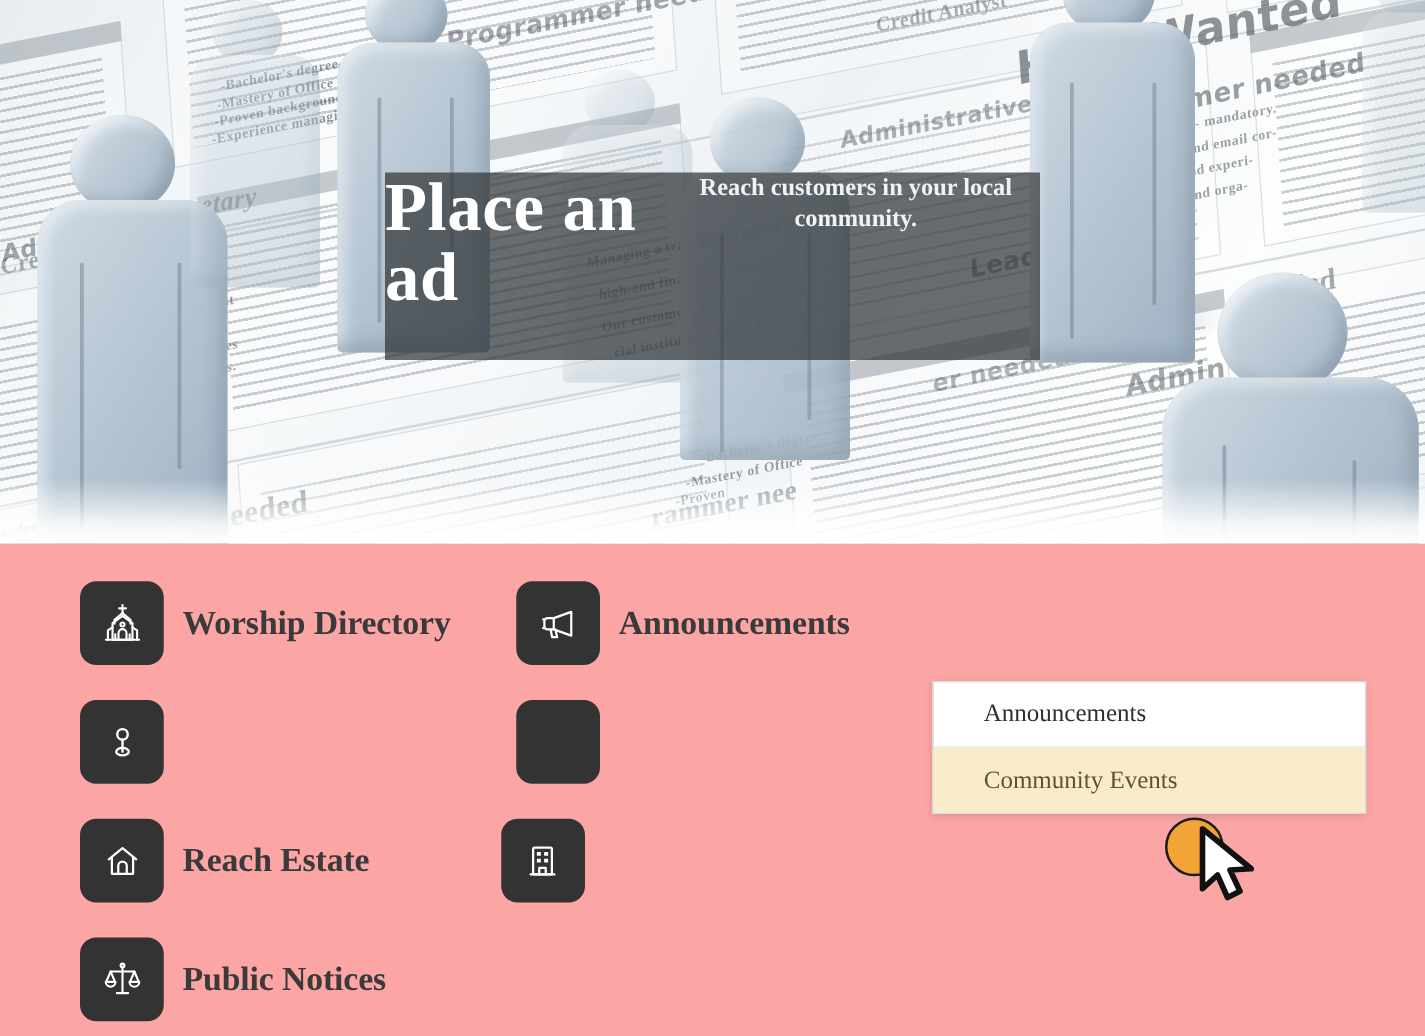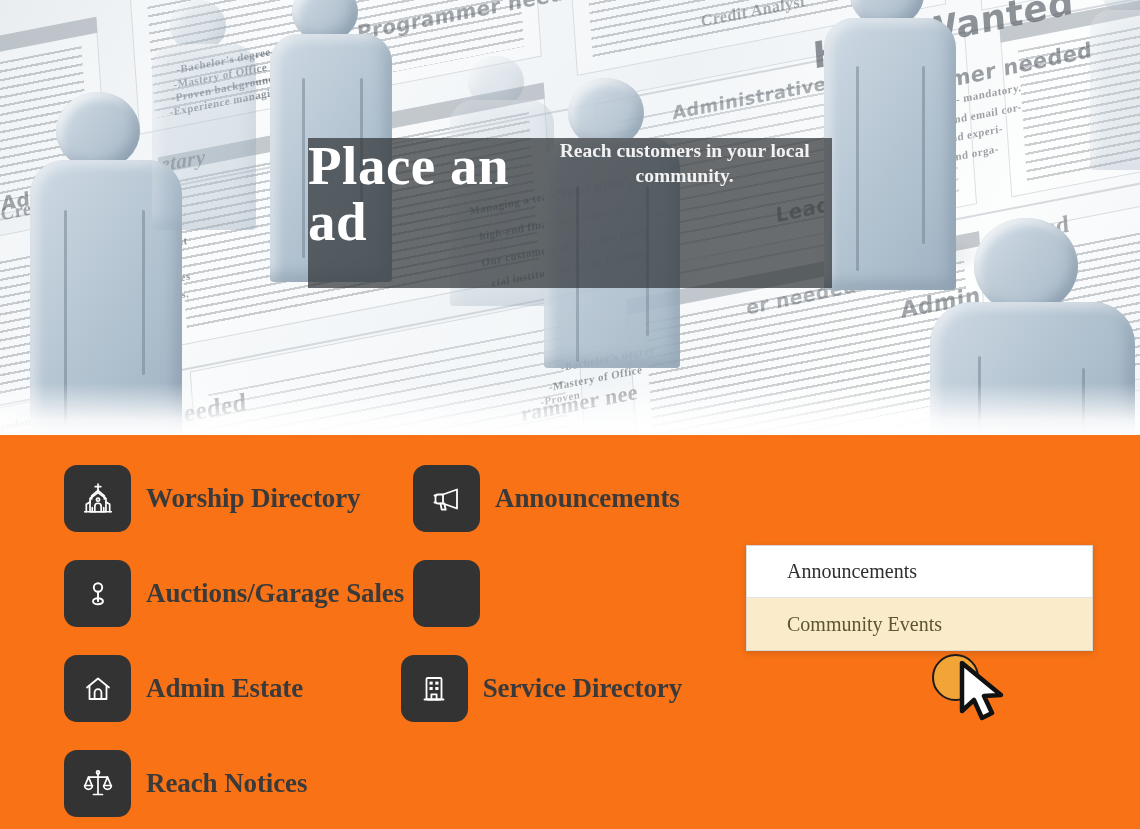--- a/index.html
+++ b/index.html
@@ -135,21 +135,21 @@
     color: #f2f2f2;
     text-align: center;
     margin: 0;
   }
 
   
   .content {
     position: relative;
     width: 1140px;
     height: 394px;
-    background: #f97316;
+    background: #fca5a5;
   }
   .cat-grid {
     position: absolute;
     left: 64px; top: 16px;
     width: 1010px;
   }
   .cat-row { display: flex; }
   .cat-col { width: 349px; }
   .cat-item {
     display: flex;
@@ -419,79 +419,77 @@
     <div class="cat-row">
       <div class="cat-col">
         <div class="cat-item">
           <span class="cat-icon">
             <svg width="32" height="32" viewBox="0 0 32 32" fill="none" stroke="#fff" stroke-width="1.9" stroke-linecap="round" stroke-linejoin="round">
               <circle cx="16" cy="9.5" r="4.2"></circle>
               <path d="M16 13.7v9.6"></path>
               <path d="M11 23.3a5 3 0 1 0 10 0 5 3 0 1 0-10 0z"></path>
             </svg>
           </span>
-          <span class="cat-label">Auctions/Garage Sales</span>
         </div>
       </div>
       <div class="cat-col">
         <div class="cat-item">
           <span class="cat-icon"></span>
           <span class="cat-label"></span>
         </div>
       </div>
     </div>
 
     <div class="cat-row">
       <div class="cat-col">
         <div class="cat-item">
           <span class="cat-icon">
             <svg width="32" height="32" viewBox="0 0 32 32" fill="none" stroke="#fff" stroke-width="1.8" stroke-linecap="round" stroke-linejoin="round">
               <path d="M5 14.5L16 5.5l11 9"></path>
               <path d="M7.5 13.2V26h17V13.2"></path>
               <path d="M12.6 26v-6.4a3.4 3.4 0 0 1 6.8 0V26"></path>
             </svg>
           </span>
-          <span class="cat-label">Admin Estate</span>
+          <span class="cat-label">Reach Estate</span>
         </div>
       </div>
       <div class="cat-col">
         <div class="cat-item">
           <span class="cat-icon">
             <svg width="32" height="32" viewBox="0 0 32 32" fill="none" stroke="#fff" stroke-width="1.8" stroke-linecap="round" stroke-linejoin="round">
               <rect x="8.5" y="5" width="15" height="21.5" rx="1.2"></rect>
               <rect x="11.5" y="8.6" width="3.2" height="3" fill="#fff" stroke="none"></rect>
               <rect x="17.3" y="8.6" width="3.2" height="3" fill="#fff" stroke="none"></rect>
               <rect x="11.5" y="14" width="3.2" height="3" fill="#fff" stroke="none"></rect>
               <rect x="17.3" y="14" width="3.2" height="3" fill="#fff" stroke="none"></rect>
               <path d="M13.4 26.5v-5.2h5.2v5.2"></path>
               <path d="M6.5 26.5h19"></path>
             </svg>
           </span>
-          <span class="cat-label">Service Directory</span>
         </div>
       </div>
       <div class="cat-col"></div>
     </div>
 
     <div class="cat-row">
       <div class="cat-col">
         <div class="cat-item">
           <span class="cat-icon">
             <svg width="32" height="32" viewBox="0 0 32 32" fill="none" stroke="#fff" stroke-width="1.7" stroke-linecap="round" stroke-linejoin="round">
               <path d="M16 5.2v21"></path>
               <circle cx="16" cy="4.4" r="1.5"></circle>
               <path d="M6.5 9.2h19"></path>
               <path d="M6.5 9.2L3 17.5M6.5 9.2L10 17.5"></path>
               <path d="M2.6 17.5a3.9 3.9 0 0 0 7.8 0z"></path>
               <path d="M25.5 9.2L22 17.5M25.5 9.2L29 17.5"></path>
               <path d="M21.6 17.5a3.9 3.9 0 0 0 7.8 0z"></path>
               <path d="M11.5 26.5h9"></path>
             </svg>
           </span>
-          <span class="cat-label">Reach Notices</span>
+          <span class="cat-label">Public Notices</span>
         </div>
       </div>
       <div class="cat-col"></div>
       <div class="cat-col"></div>
     </div>
 
   </div>
 
   <div class="dropdown" style="top:110px;">
     <div class="dd-item">Announcements</div>

